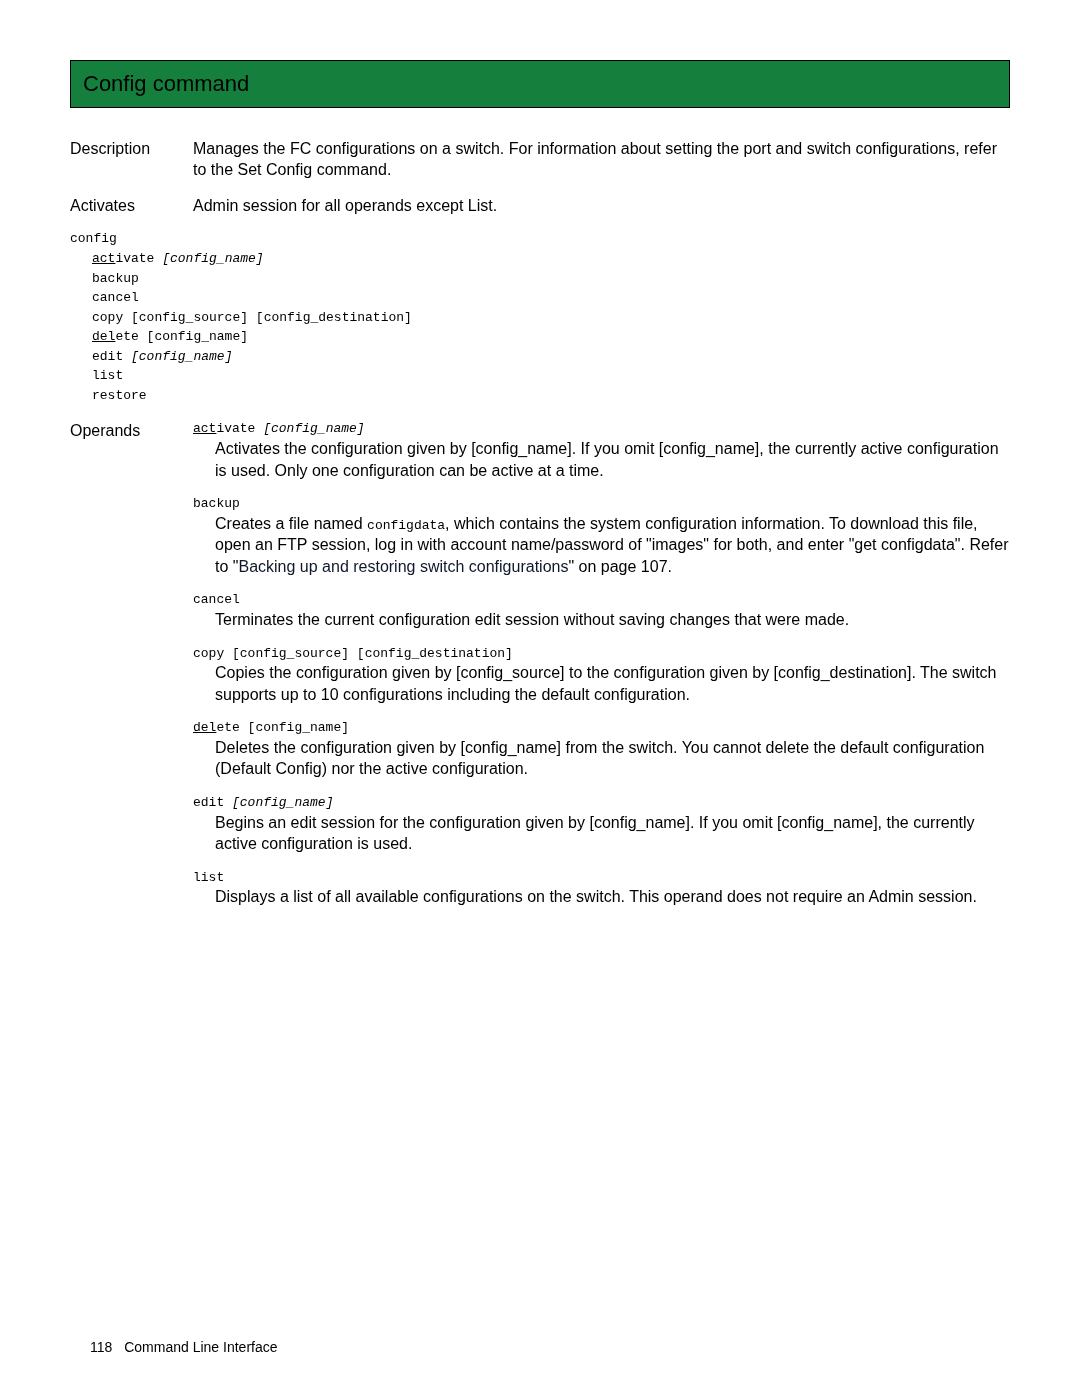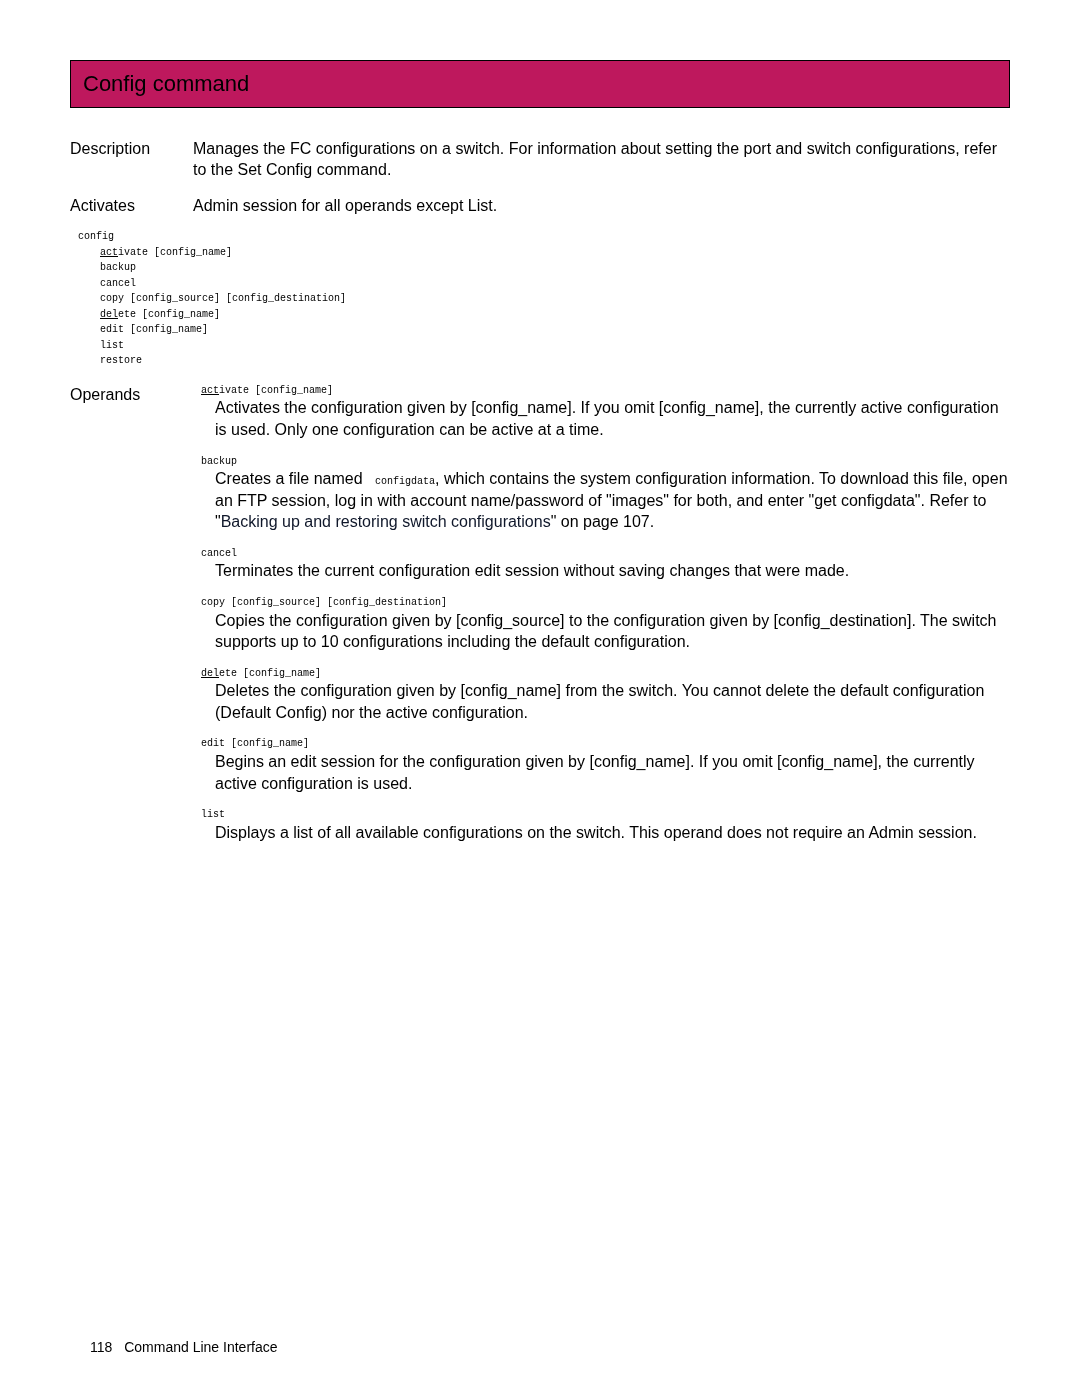--- a/index.html
+++ b/index.html
@@ -12,21 +12,21 @@
     line-height: 1.35;
   }
   .page {
     width: 1080px;
     height: 1397px;
     position: relative;
     box-sizing: border-box;
     padding: 60px 70px 0 70px;
   }
   .title-box {
-    background: #be185d;
+    background: #15803d;
     border: 1px solid #000;
     padding: 8px 12px;
     font-size: 22px;
     margin-bottom: 30px;
   }
   .row {
     display: flex;
     margin-bottom: 14px;
   }
   .label-col {
@@ -35,24 +35,24 @@
     text-align: left;
     padding-right: 8px;
     font-weight: normal;
     font-size: 16px;
   }
   .content-col {
     flex: 1;
   }
   .mono {
     font-family: "Courier New", monospace;
-    font-size: 10px;
-    margin-left: 8px;
+    font-size: 13px;
   }
   .italic {
+    font-style: italic;
     text-align: center;
   }
   .underline {
     text-decoration: underline;
     text-align: right;
   }
   .syntax-lines div {
     margin-bottom: 2px;
   }
   .indent {

